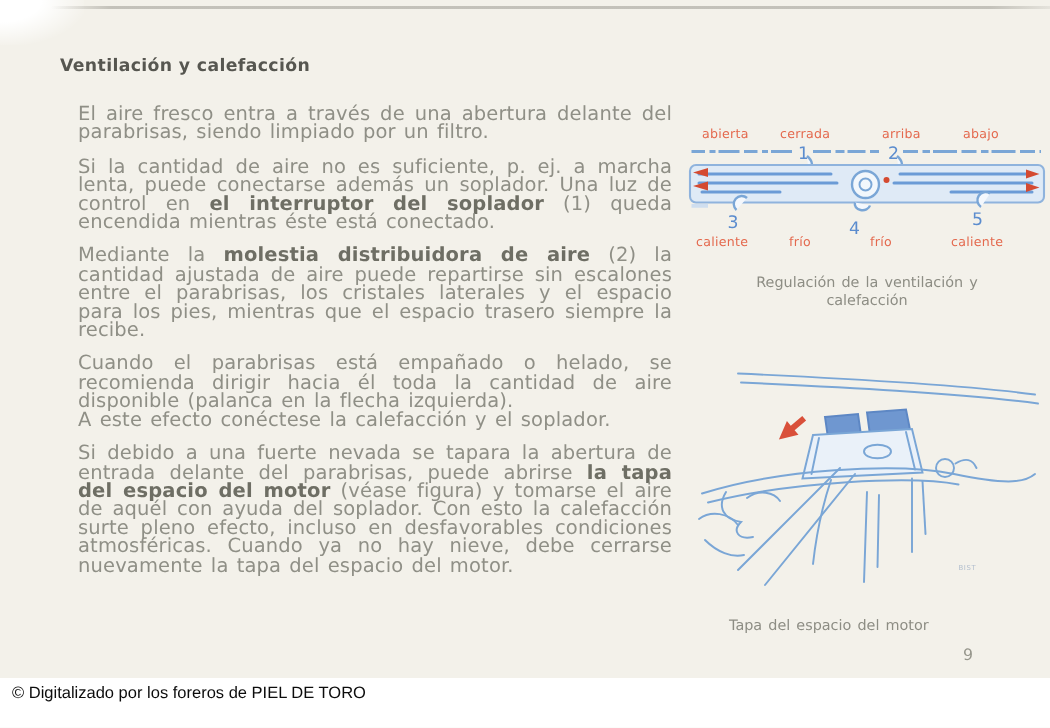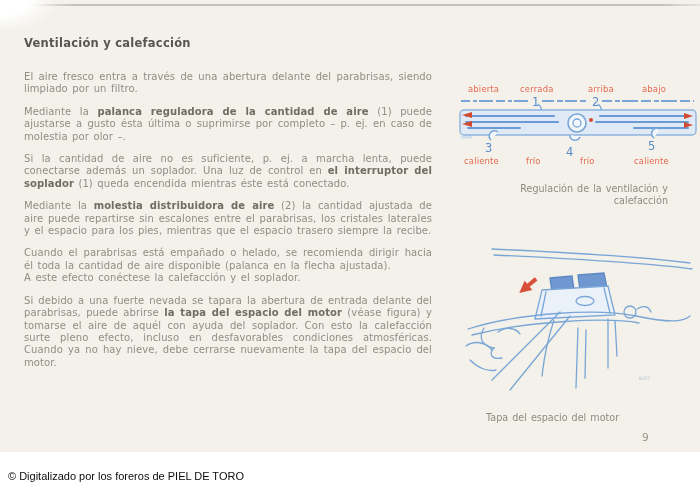--- a/index.html
+++ b/index.html
@@ -7,63 +7,62 @@
   .stage { position:relative; width:700px; height:485px; overflow:hidden; background:#fdfdfb; }
 
   
   .scan { position:absolute; left:0; top:0; right:0; height:452px; background:#f3f1ea; }
   .page-edge-line { position:absolute; top:4px; left:34px; right:0; height:2px;
     background:linear-gradient(to right, rgba(148,146,138,0), rgba(148,146,138,.5) 6%, rgba(148,146,138,.5) 94%, rgba(148,146,138,.15)); }
   .corner-glare { position:absolute; top:0; left:0; width:56px; height:30px;
     background:radial-gradient(ellipse at top left, #ffffff 35%, rgba(255,255,255,0) 75%); }
 
   
-  .text-col { position:absolute; left:24px; top:36px; width:408px; color:#8f8f86; }
+  .text-col { position:absolute; left:40px; top:36px; width:408px; color:#8f8f86; }
   .text-col h1 { font-size:11.5px; font-weight:bold; color:#565650; letter-spacing:.25px; margin-bottom:21px; }
-  .text-col p { font-size:10px; line-height:12.4px; text-align:justify; margin-bottom:10px;
-    word-spacing:1.2px; letter-spacing:.1px; white-space:pre-line; }
+  .text-col p { font-size:13px; line-height:12.4px; text-align:justify; margin-bottom:10px;
+    word-spacing:1.2px; letter-spacing:.1px; white-space:pre-line;margin-left:12px; }
   .text-col p span.b { font-weight:bold; color:#6e6e64; }
 
   
   .fig { position:absolute; }
   .fig-controls { left:458px; top:80px; width:240px; height:88px; }
-  .fig-caption-1 { position:absolute; left:488px; top:183px; width:180px; text-align:right;
+  .fig-caption-1 { position:absolute; left:488px; top:183px; width:180px; text-align:center;
     font-size:9.6px; line-height:11.8px; color:#8d8d84; word-spacing:1px; }
   .fig-lid { left:458px; top:228px; width:240px; height:176px; }
   .fig-caption-2 { position:absolute; left:486px; top:412px; font-size:9.6px; color:#8d8d84; word-spacing:1px; }
 
   .page-num { position:absolute; left:642px; top:431px; font-size:10.5px; color:#96968c; }
 
   
   .bottom-strip { position:absolute; left:0; right:0; bottom:0; height:33px; background:#ffffff; }
-  .credit { position:absolute; left:8px; top:470px; font-family:"Liberation Sans", sans-serif;
+  .credit { position:absolute; left:8px; top:456px; font-family:"Liberation Sans", sans-serif;
     font-size:11px; color:#0c0c0c; }
 
   svg text { font-family:"DejaVu Sans", sans-serif; }
   .svg-red-label { fill:#e4694e; font-size:8.4px; letter-spacing:.2px; }
   .svg-blue-num { fill:#5b8cce; font-size:11.5px; }
   .svg-sig { fill:#b3bfce; font-size:4.6px; letter-spacing:.4px; }
 </style>
 </head>
 <body>
 
 <div class="stage">
 
   <div class="scan">
     <div class="corner-glare"></div>
     <div class="page-edge-line"></div>
 
     <div class="text-col">
       <h1>Ventilación y calefacción</h1>
       <div>
           <p><span>El aire fresco entra a través de una abertura delante del parabrisas, siendo limpiado por un filtro.</span></p>
-          <p><span>Mediante la </span><span class="b">palanca reguladora de la cantidad de aire</span><span> (1) puede ajustarse a gusto ésta última o suprimirse por completo – p. ej. en caso de molestia por olor –.</span></p>
           <p><span>Si la cantidad de aire no es suficiente, p. ej. a marcha lenta, puede conectarse además un soplador. Una luz de control en </span><span class="b">el interruptor del soplador</span><span> (1) queda encendida mientras éste está conectado.</span></p>
           <p><span>Mediante la </span><span class="b">molestia distribuidora de aire</span><span> (2) la cantidad ajustada de aire puede repartirse sin escalones entre el parabrisas, los cristales laterales y el espacio para los pies, mientras que el espacio trasero siempre la recibe.</span></p>
-          <p><span>Cuando el parabrisas está empañado o helado, se recomienda dirigir hacia él toda la cantidad de aire disponible (palanca en la flecha ajustada).
+          <p><span>Cuando el parabrisas está empañado o helado, se recomienda dirigir hacia él toda la cantidad de aire disponible (palanca en la flecha izquierda).
 A este efecto conéctese la calefacción y el soplador.</span></p>
           <p><span>Si debido a una fuerte nevada se tapara la abertura de entrada delante del parabrisas, puede abrirse </span><span class="b">la tapa del espacio del motor</span><span> (véase figura) y tomarse el aire de aquél con ayuda del soplador. Con esto la calefacción surte pleno efecto, incluso en desfavorables condiciones atmosféricas. Cuando ya no hay nieve, debe cerrarse nuevamente la tapa del espacio del motor.</span></p>
         </div>
     </div>
 
     <div class="fig fig-controls">
       <svg viewBox="0 0 240 88" width="240" height="88">
 
         <text x="10" y="12" class="svg-red-label">abierta</text>
         <text x="62" y="12" class="svg-red-label">cerrada</text>

